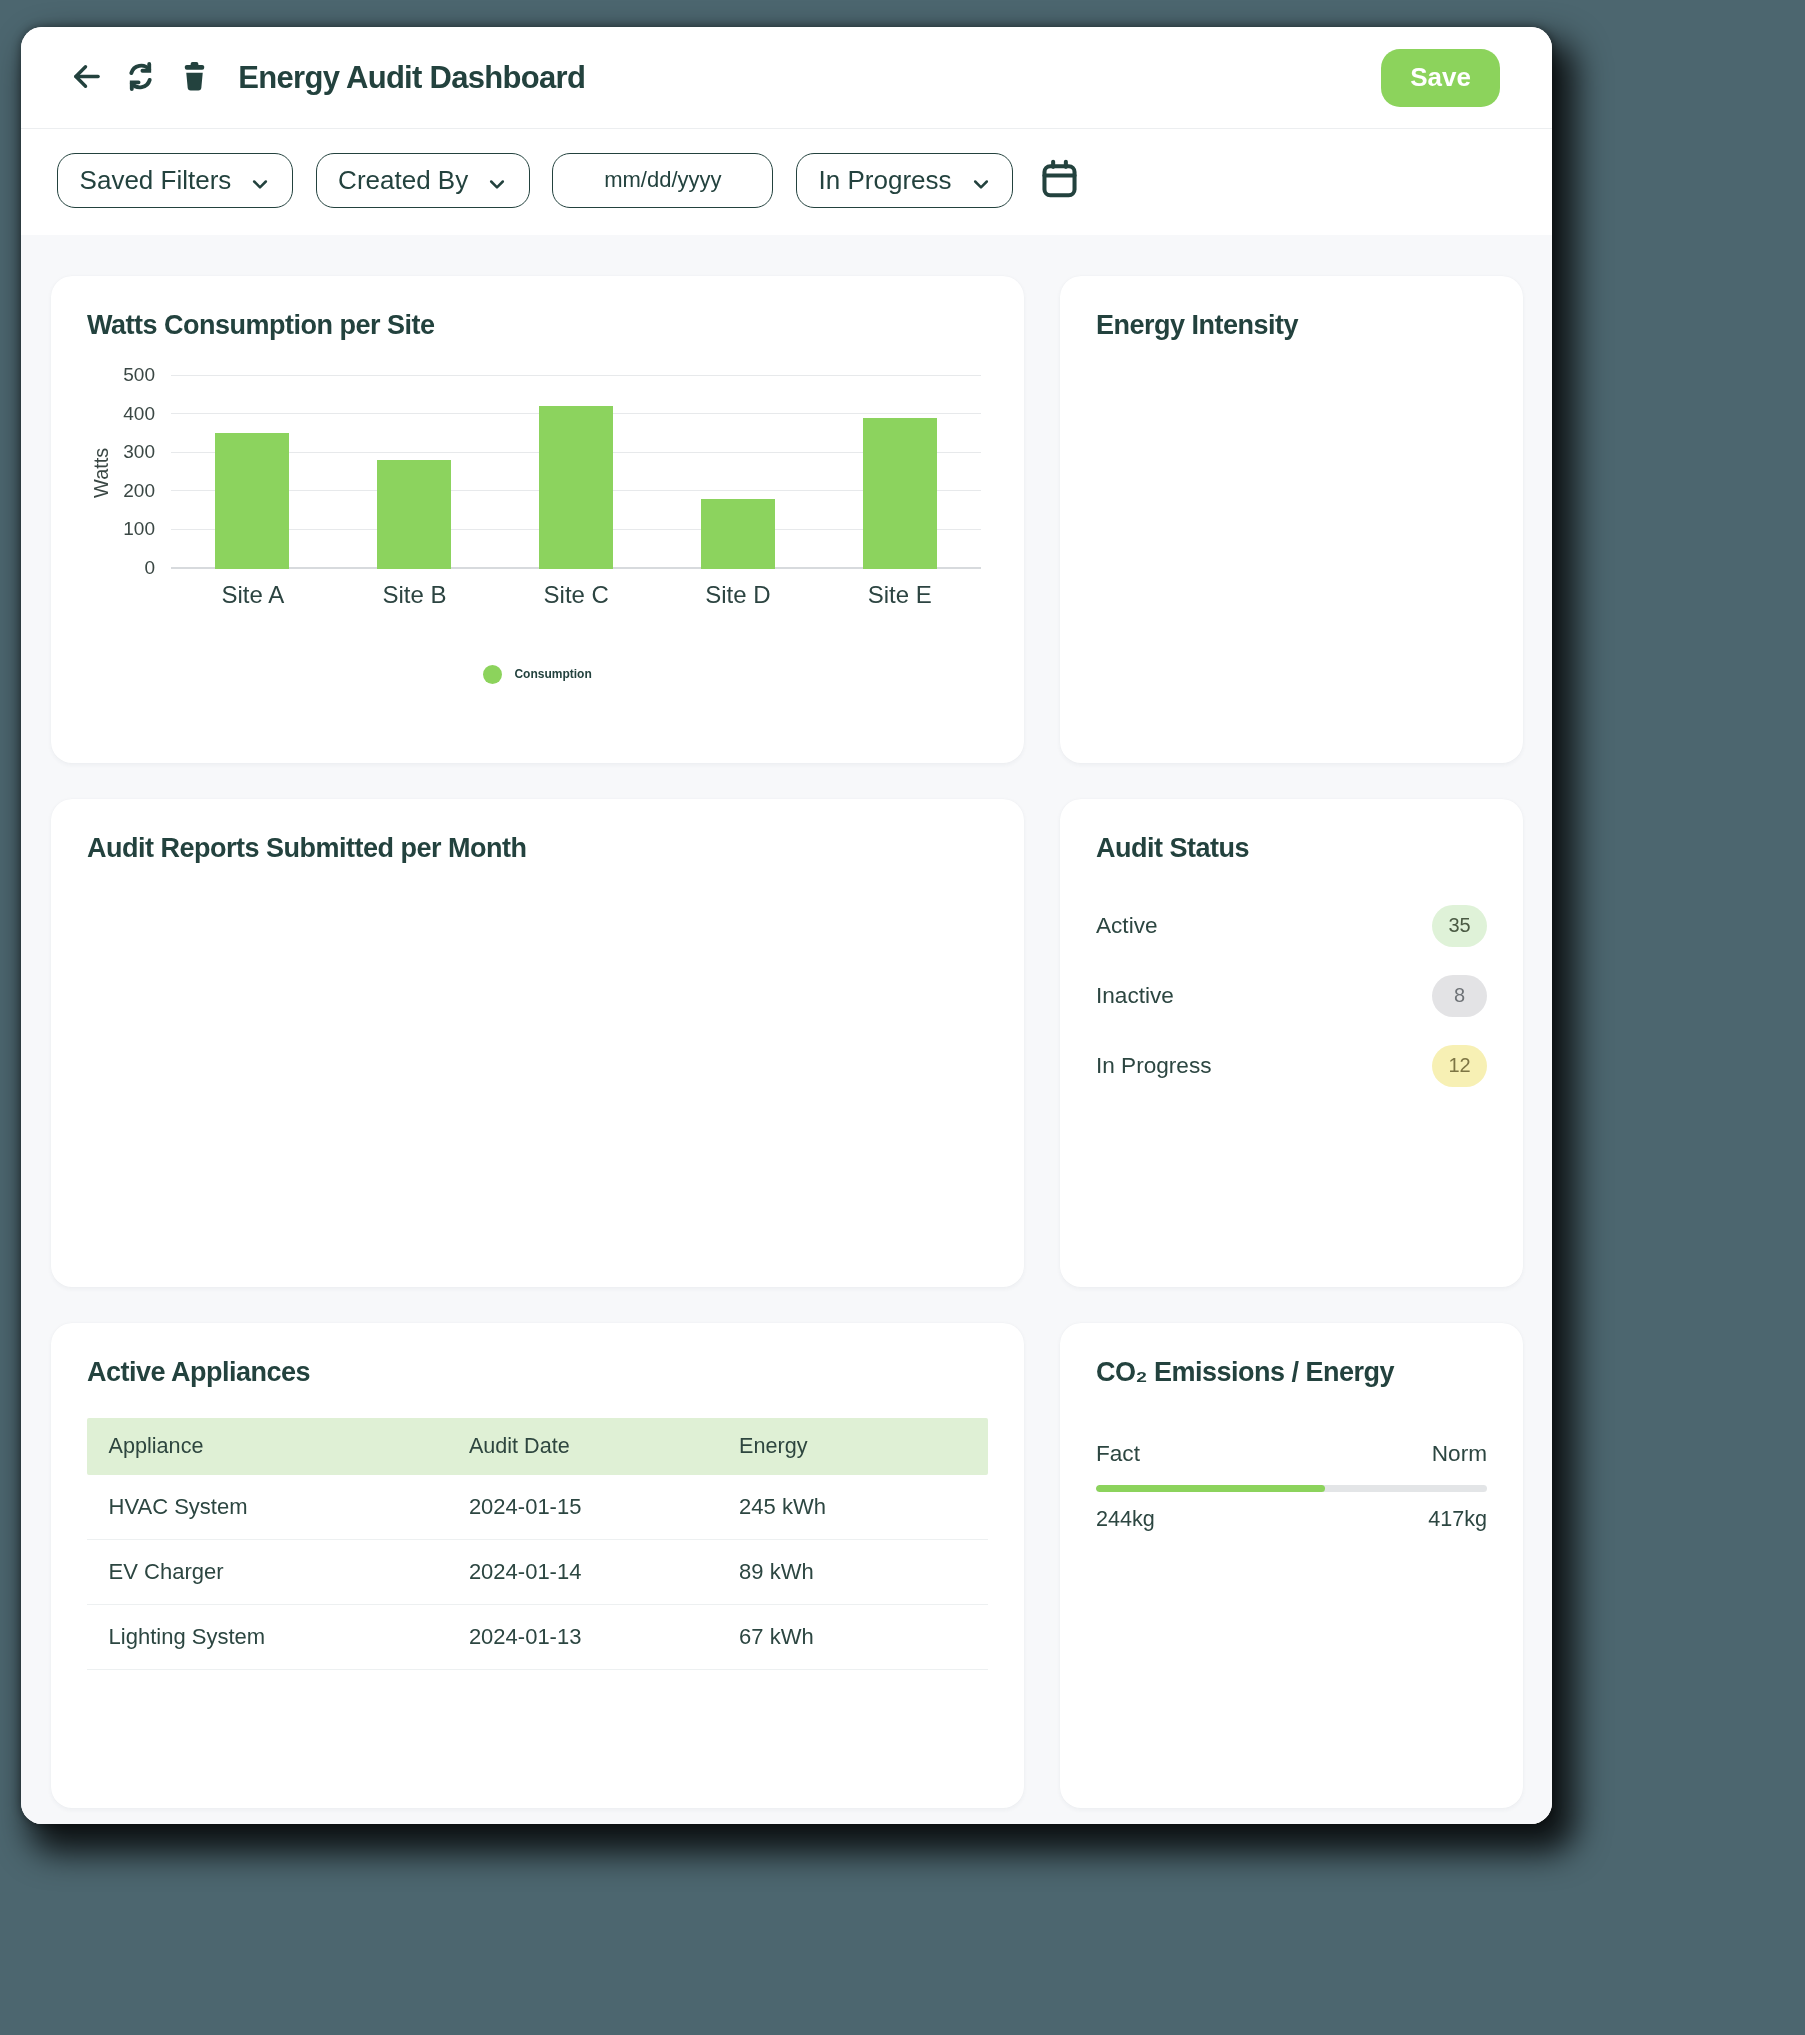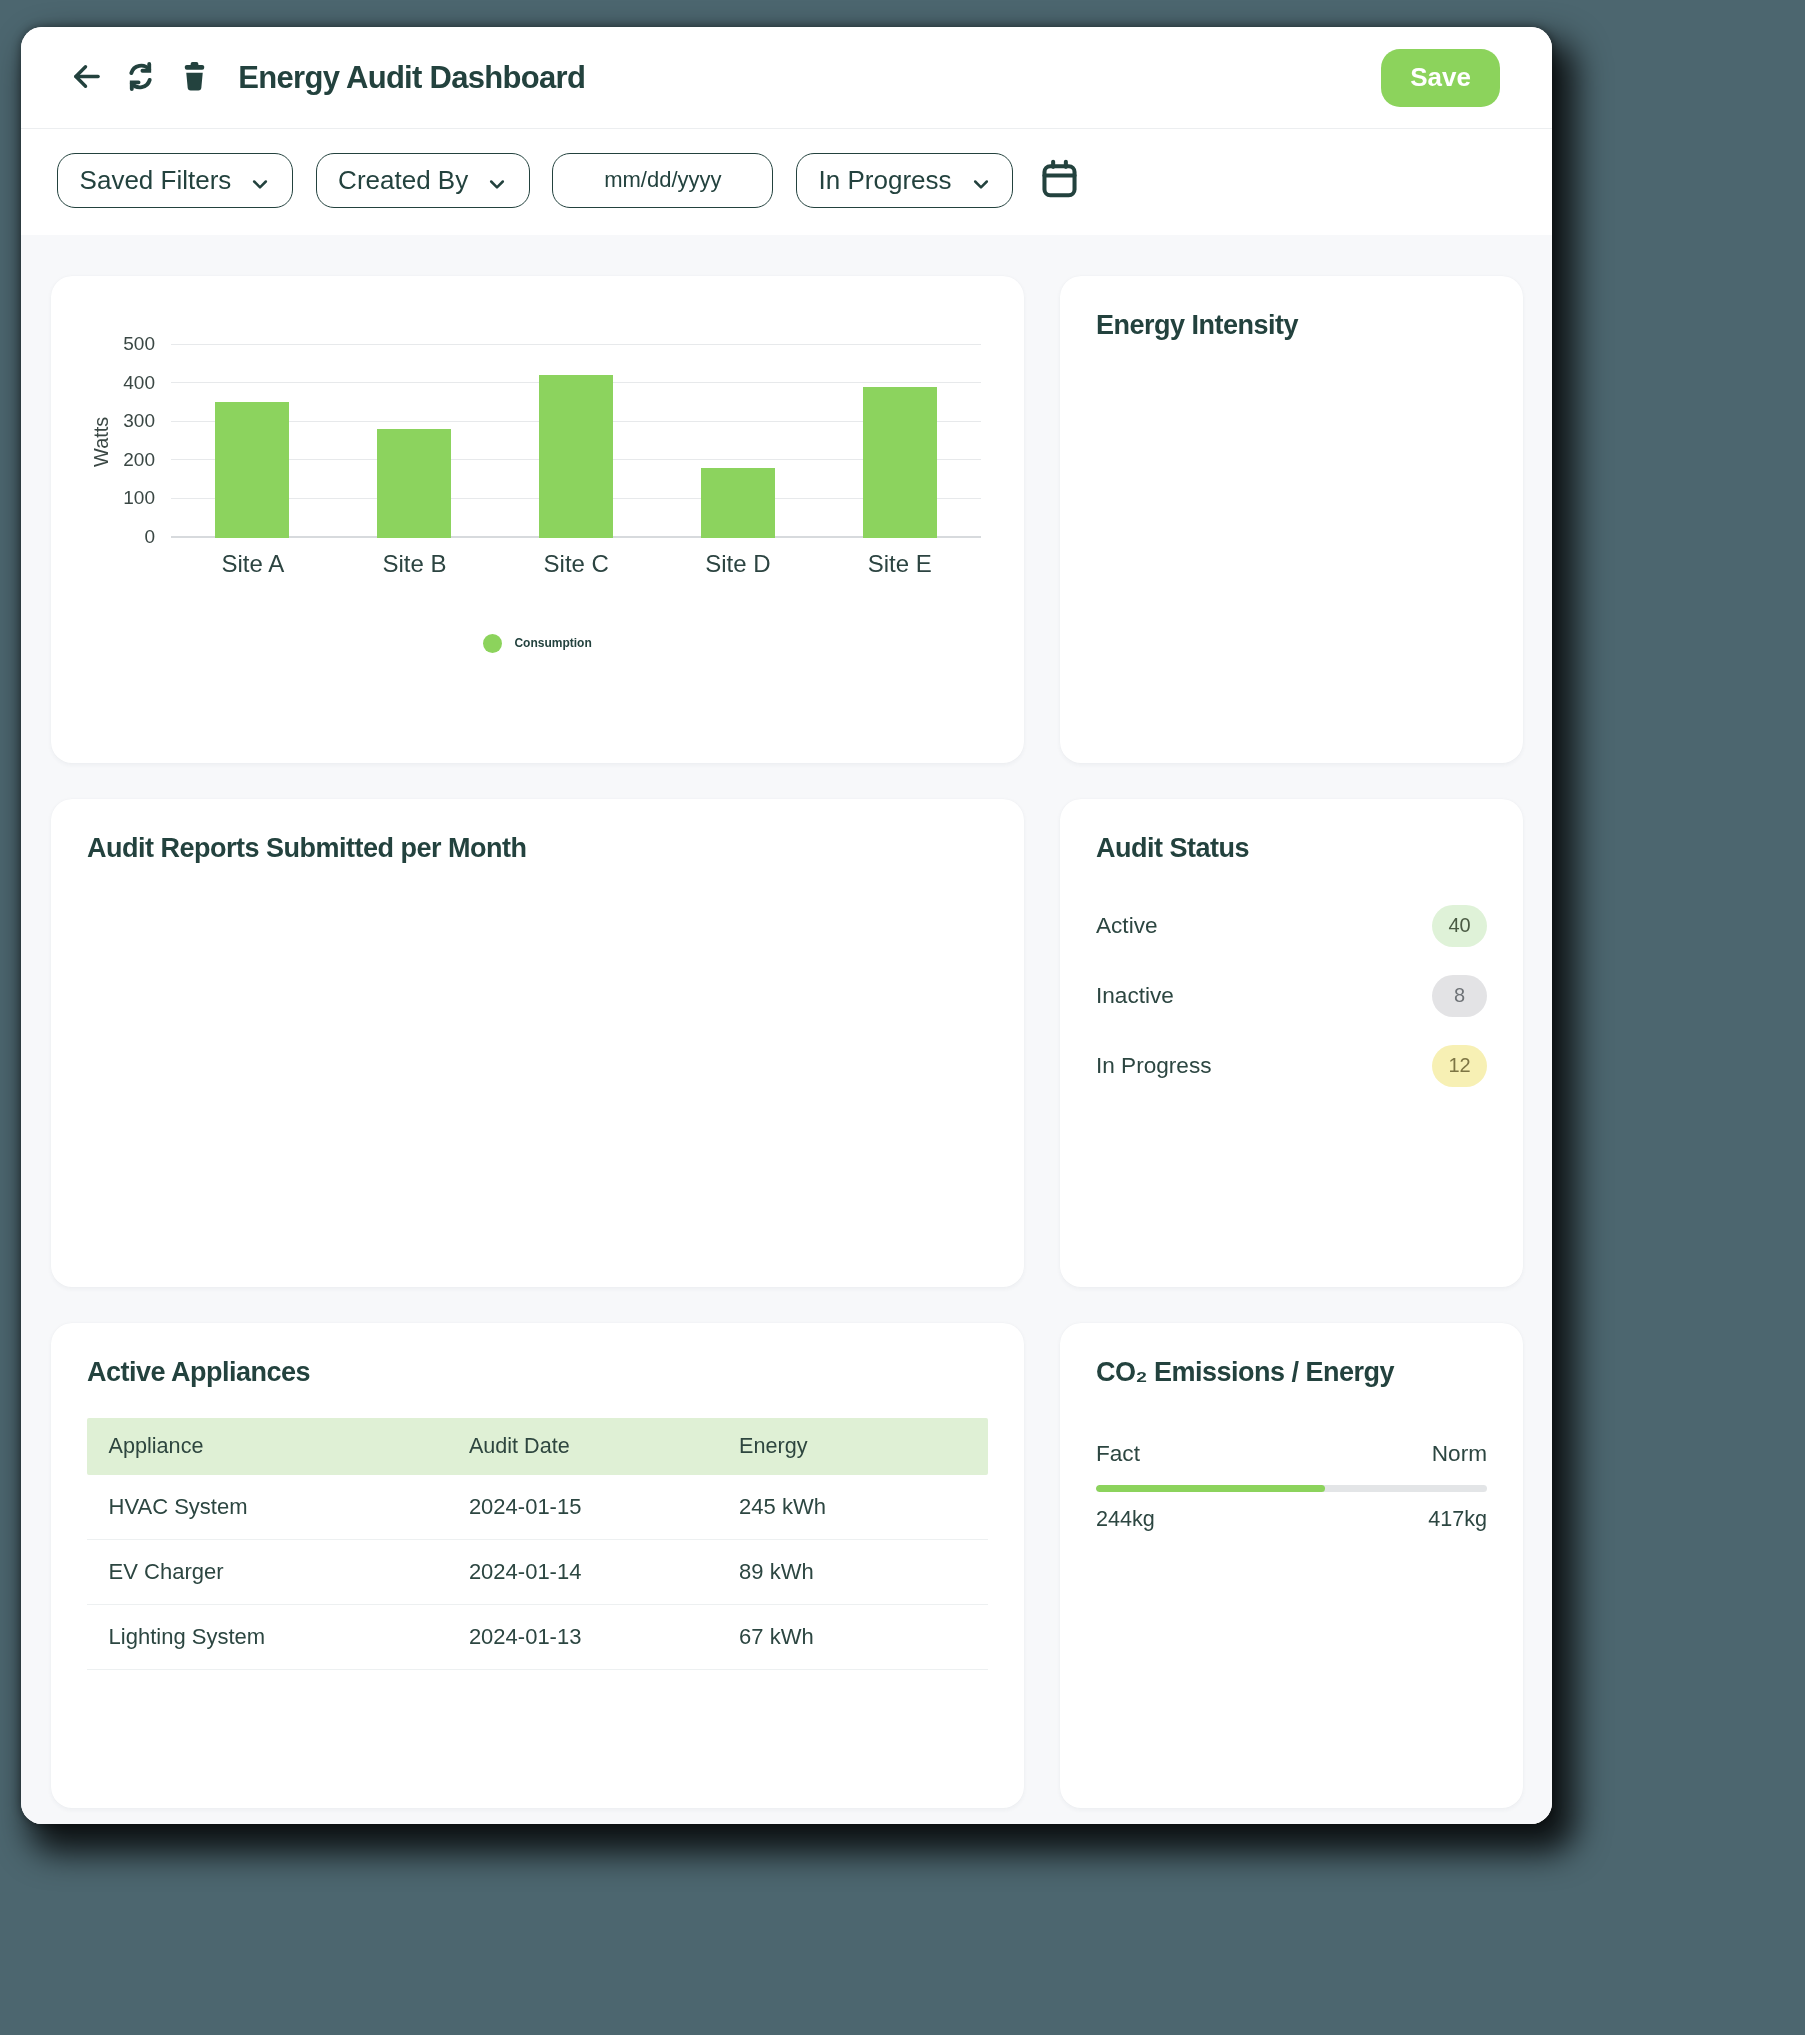--- a/index.html
+++ b/index.html
@@ -183,20 +183,21 @@
           <line x1="21" y1="4" x2="21" y2="13"></line>
           <line x1="43" y1="4" x2="43" y2="13"></line>
         </svg>
       </span>
     </button>
   </div>
 
   <div class="content">
 
     <div class="card">
+      <div class="card-title">Watts Consumption per Site</div>
       <div class="plot-wrap">
         <div class="y-axis-label">Watts</div>
         <div class="plot-area">
           <div id="gridlines">
               <div class="gridline zero" style="bottom: 0%;">
                 <span class="tick">0</span>
               </div>
               <div class="gridline" style="bottom: 20%;">
                 <span class="tick">100</span>
               </div>
@@ -251,21 +252,21 @@
 
     <div class="card">
       <div class="card-title">Audit Reports Submitted per Month</div>
     </div>
 
     <div class="card">
       <div class="card-title">Audit Status</div>
       <div class="status-list" id="status-list">
           <div class="status-row">
             <span class="status-label">Active</span>
-            <span class="badge green">40</span>
+            <span class="badge green">35</span>
           </div>
           <div class="status-row">
             <span class="status-label">Inactive</span>
             <span class="badge gray">8</span>
           </div>
           <div class="status-row">
             <span class="status-label">In Progress</span>
             <span class="badge yellow">12</span>
           </div>
         </div>

